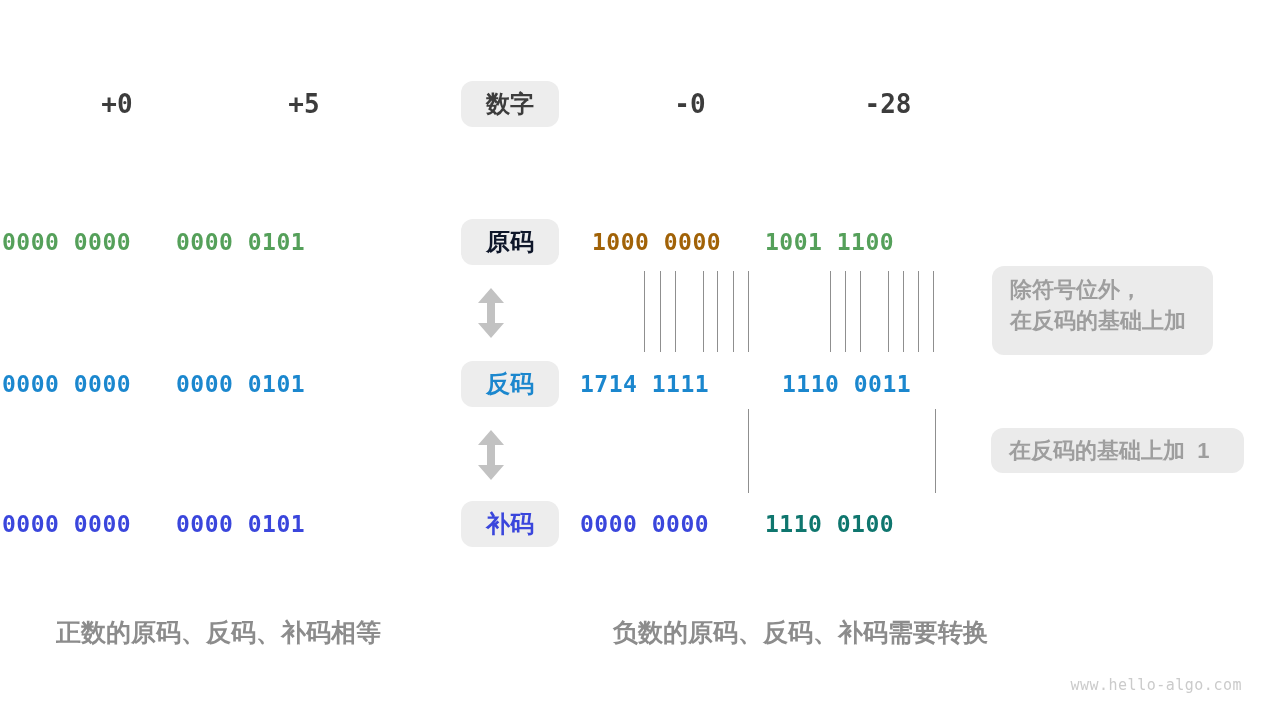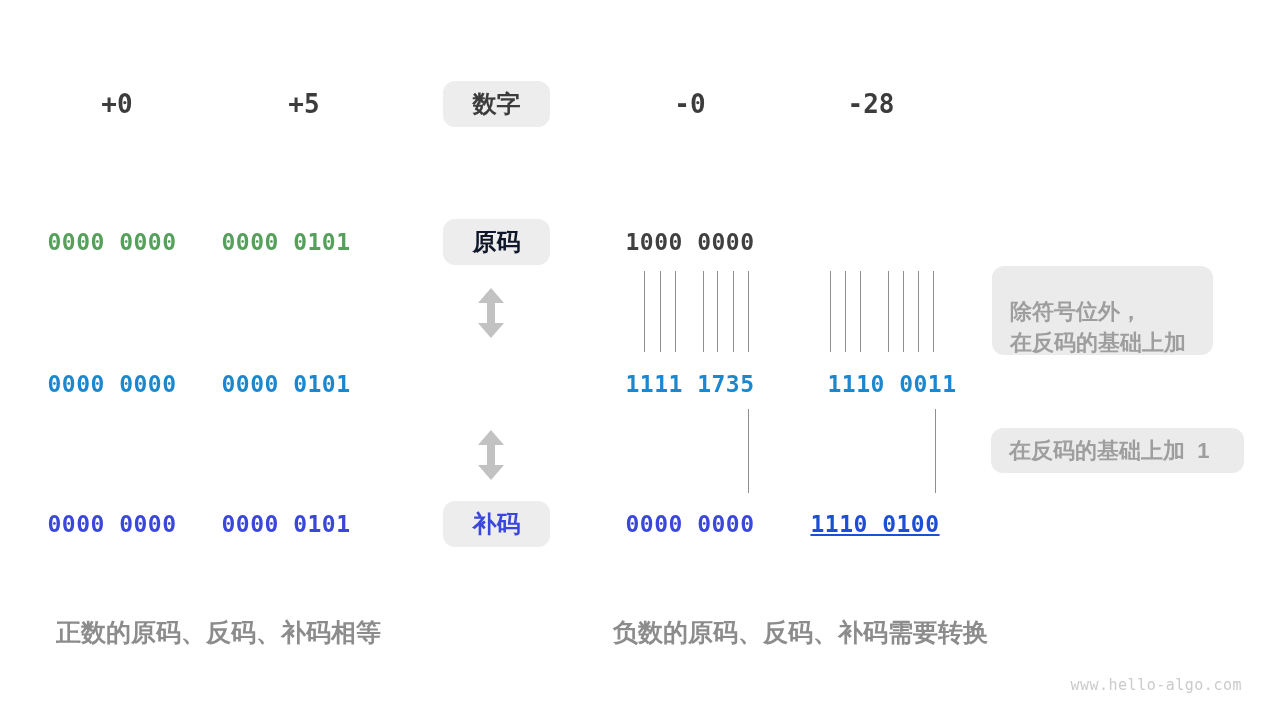--- a/index.html
+++ b/index.html
@@ -7,71 +7,73 @@
     position:relative;width:1280px;height:720px;background:#ffffff;overflow:hidden;
     font-family:"Liberation Sans",sans-serif;
   }
   .mono{font-family:"DejaVu Sans Mono","Liberation Mono",monospace;}
   .hdr{
     position:absolute;top:81px;height:46px;line-height:46px;width:200px;
     text-align:center;font-size:26px;font-weight:bold;color:#3C3C3C;
   }
   .bin{
     position:absolute;height:46px;line-height:46px;width:220px;
-    text-align:center;font-size:23px;font-weight:bold;letter-spacing:0.5px;
+    text-align:left;font-size:23px;font-weight:bold;letter-spacing:0.5px;
   }
   .badge{
-    position:absolute;left:443px;width:107px;height:46px;line-height:46px;
+    position:absolute;left:461px;width:98px;height:46px;line-height:46px;
     background:#EDEDED;border-radius:12px;text-align:center;
     font-size:24px;font-weight:bold;color:#3C3C3C;
   }
   .row-yuan{top:219px;}
   .row-fan{top:361px;}
   .row-bu{top:501px;}
   .vline{position:absolute;width:1px;background:#8F8F8F;}
   .arrow{position:absolute;left:477px;width:28px;height:50px;}
   .note{
     position:absolute;background:#EBEBEB;border-radius:12px;
     color:#9E9E9E;font-weight:bold;font-size:22px;
   }
-  .note1{left:992px;top:266px;width:221px;height:89px;padding:30px 0 0 18px;box-sizing:border-box;line-height:31px;}
+  .note1{left:992px;top:266px;width:221px;height:89px;padding:8px 0 0 18px;box-sizing:border-box;line-height:31px;}
   .note2{left:991px;top:428px;width:253px;height:45px;line-height:45px;padding-left:18px;box-sizing:border-box;white-space:pre;}
   .caption{
     position:absolute;top:616px;font-size:25px;font-weight:bold;color:#8C8C8C;white-space:nowrap;
   }
   .watermark{
     position:absolute;top:676px;right:38px;font-size:15px;color:#CBCBCB;letter-spacing:0.5px;
   }
 </style>
 </head>
 <body>
 
 <div class="canvas">
 
   <div class="hdr mono" style="left:17px;">+0</div>
   <div class="hdr mono" style="left:204px;">+5</div>
   <div class="badge" style="top:81px;">数字</div>
   <div class="hdr mono" style="left:590px;">-0</div>
-  <div class="hdr mono" style="left:771px;">-28</div>
+  <div class="hdr mono" style="left:788px;">-28</div>
 
   <div class="bin mono row-yuan" style="left: 2px; color: rgb(85, 160, 90);">0000 0000</div>
   <div class="bin mono row-yuan" style="left: 176px; color: rgb(85, 160, 90);">0000 0101</div>
   <div class="badge row-yuan" style="color: #0f172a;">原码</div>
-  <div class="bin mono row-yuan" style="left: 580px; color: #404040;">1000 0000</div>
+  <div class="bin mono row-yuan" style="left: 592px; color: #a16207;">1000 0000</div>
+  <div class="bin mono row-yuan" style="left: 765px; color: rgb(85, 160, 90);">1001 1100</div>
 
   <div class="bin mono row-fan" style="left: 2px; color: rgb(27, 135, 206);">0000 0000</div>
   <div class="bin mono row-fan" style="left: 176px; color: rgb(27, 135, 206);">0000 0101</div>
-  <div class="bin mono row-fan" style="left: 580px; color: rgb(27, 135, 206);">1111 1735</div>
+  <div class="badge row-fan" style="color: rgb(27, 135, 206);">反码</div>
+  <div class="bin mono row-fan" style="left: 580px; color: rgb(27, 135, 206);">1714 1111</div>
   <div class="bin mono row-fan" style="left: 782px; color: rgb(27, 135, 206);">1110 0011</div>
 
   <div class="bin mono row-bu" style="left: 2px; color: rgb(58, 70, 220);">0000 0000</div>
   <div class="bin mono row-bu" style="left: 176px; color: rgb(58, 70, 220);">0000 0101</div>
   <div class="badge row-bu" style="color: rgb(58, 70, 220); text-align: center;">补码</div>
   <div class="bin mono row-bu" style="left: 580px; color: rgb(58, 70, 220);">0000 0000</div>
-  <div class="bin mono row-bu" style="left: 765px; color: #1d4ed8; text-decoration: underline;">1110 0100</div>
+  <div class="bin mono row-bu" style="left: 765px; color: #0f766e;">1110 0100</div>
 
   <svg class="arrow" style="top:288px;" viewBox="0 0 28 50">
     <polygon points="14,0 27,15 18,15 18,35 27,35 14,50 1,35 10,35 10,15 1,15" fill="#C2C2C2"></polygon>
   </svg>
   <svg class="arrow" style="top:430px;" viewBox="0 0 28 50">
     <polygon points="14,0 27,15 18,15 18,35 27,35 14,50 1,35 10,35 10,15 1,15" fill="#C2C2C2"></polygon>
   </svg>
 
   <div id="lines-layer">
       <div class="vline" style="left: 644px; top: 271px; height: 81px;"></div>

